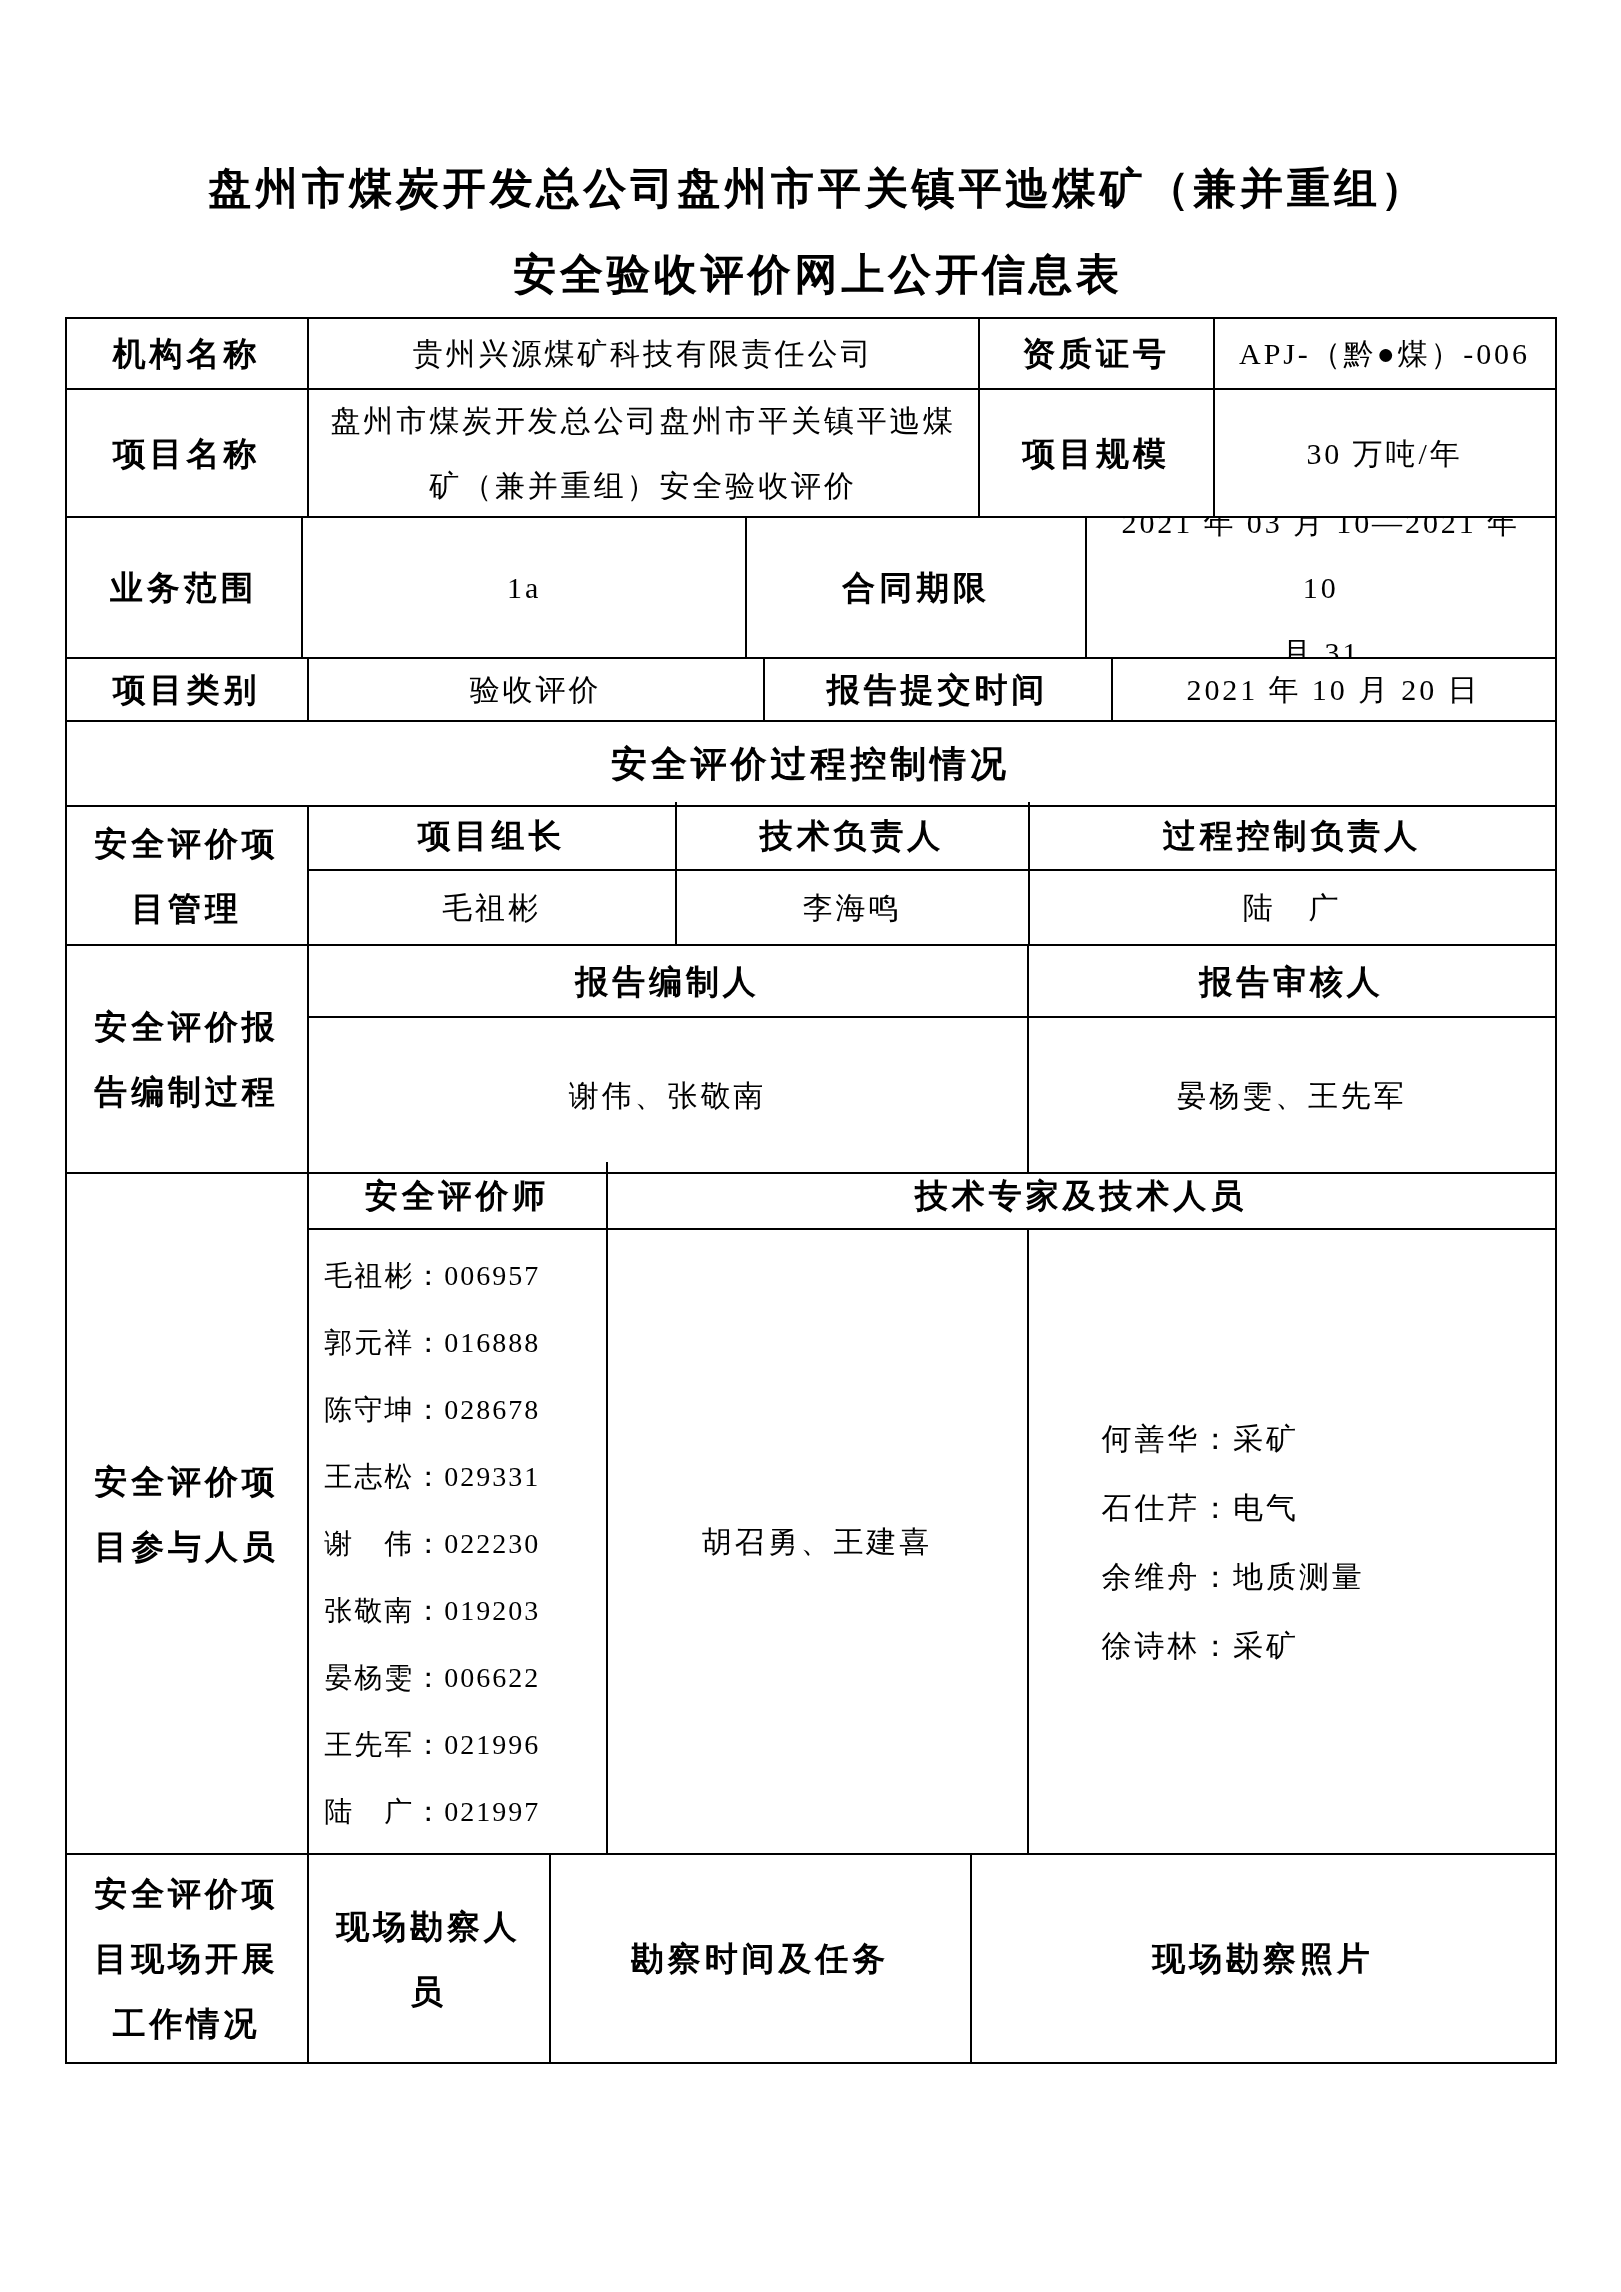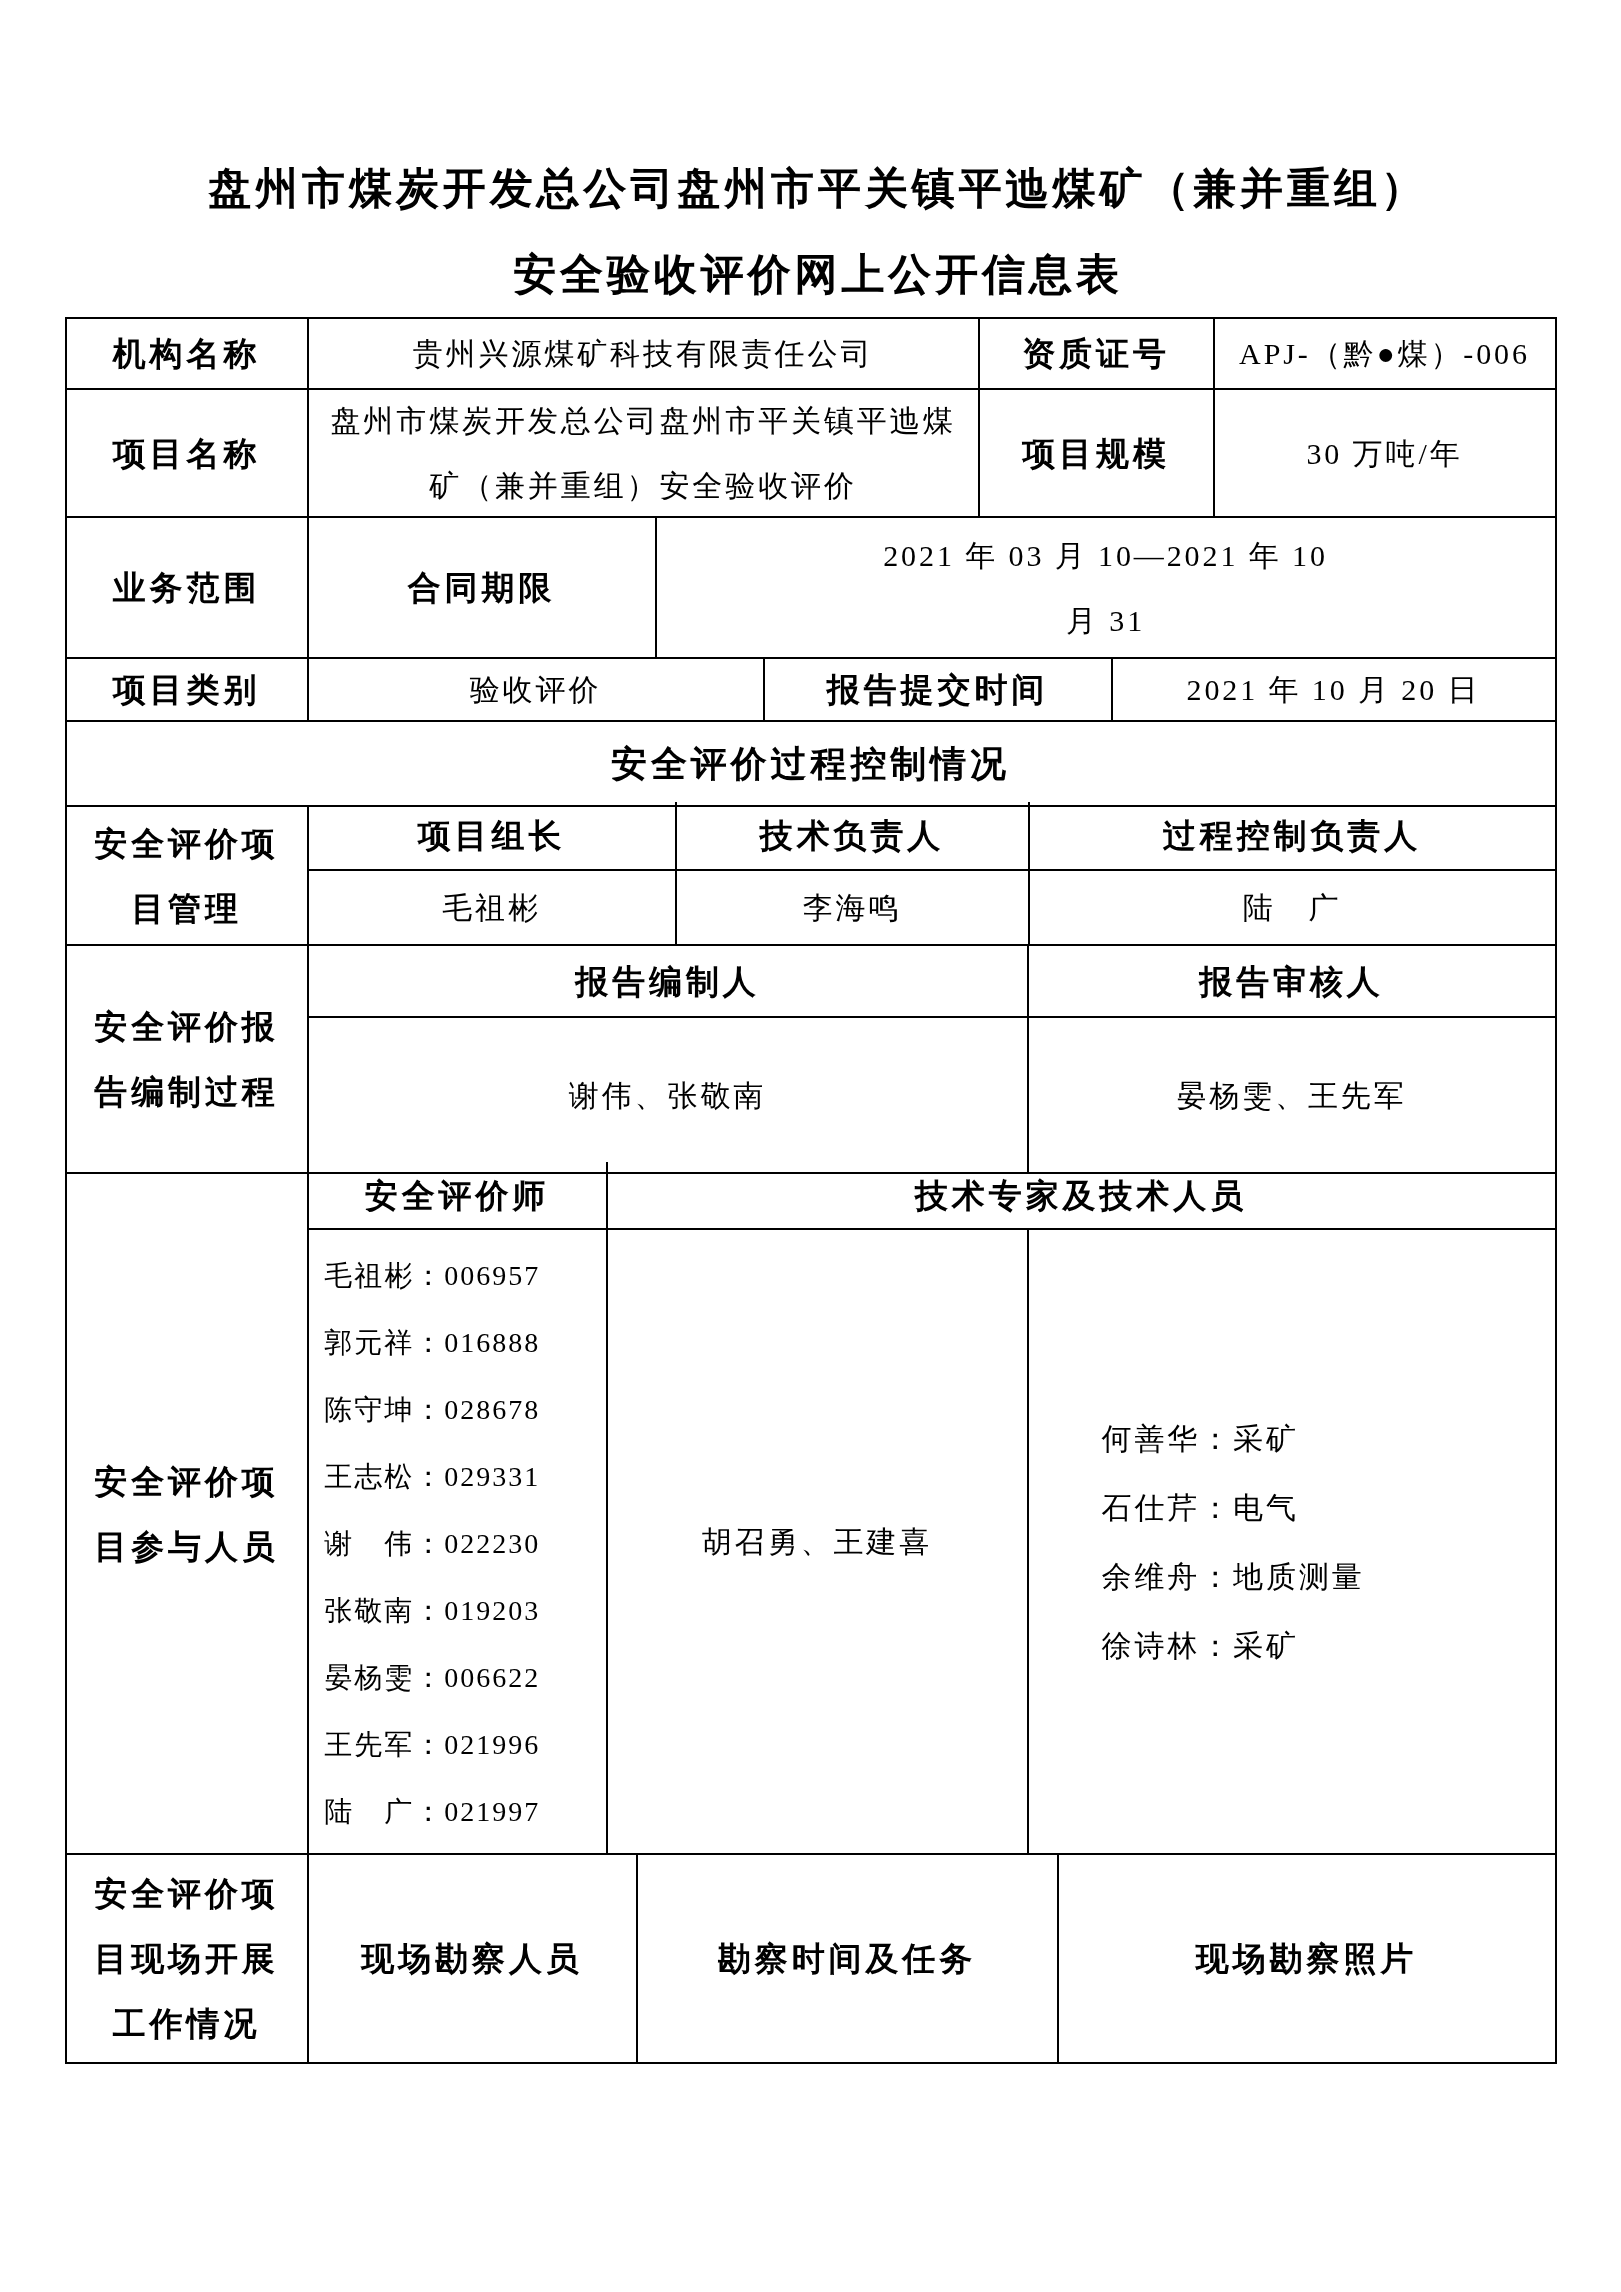--- a/index.html
+++ b/index.html
@@ -124,20 +124,21 @@
       <div class="cell value" style="width:671px">
         <div>盘州市煤炭开发总公司盘州市平关镇平迆煤</div>
         <div>矿（兼并重组）安全验收评价</div>
       </div>
       <div class="cell label" style="width:235px">项目规模</div>
       <div class="cell value flex1">30 万吨/年</div>
     </div>
 
     <div class="row" style="height:141px">
       <div class="cell label" style="width:242px">业务范围</div>
+      <div class="cell value" style="width:456px">1a</div>
       <div class="cell label" style="width:348px">合同期限</div>
       <div class="cell value flex1">
         <div>2021 年 03 月 10—2021 年 10</div>
         <div>月 31</div>
       </div>
     </div>
 
     <div class="row" style="height:63px">
       <div class="cell label" style="width:242px">项目类别</div>
       <div class="cell value" style="width:456px">验收评价</div>
@@ -217,20 +218,20 @@
         </div>
       </div>
     </div>
 
     <div class="row" style="height:207px">
       <div class="cell label" style="width:242px">
         <div>安全评价项</div>
         <div>目现场开展</div>
         <div>工作情况</div>
       </div>
-      <div class="cell label" style="width:329px">现场勘察人员</div>
+      <div class="cell label" style="width:242px">现场勘察人员</div>
       <div class="cell label" style="width:421px">勘察时间及任务</div>
       <div class="cell label flex1">现场勘察照片</div>
     </div>
 
   </div>
 </div>
 
 
 </body></html>

